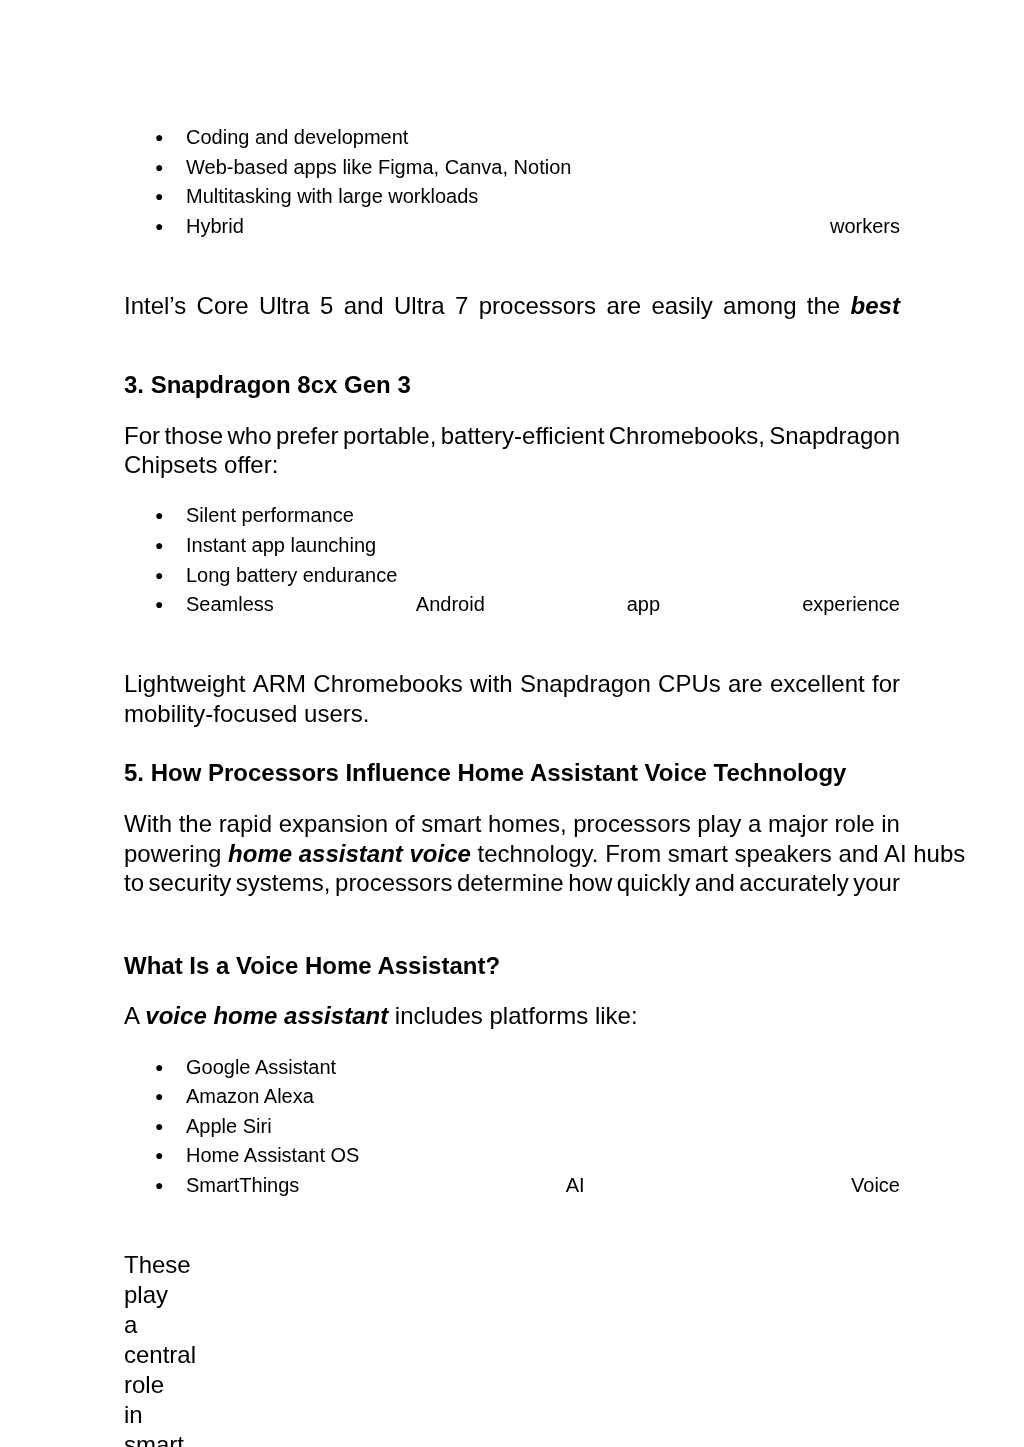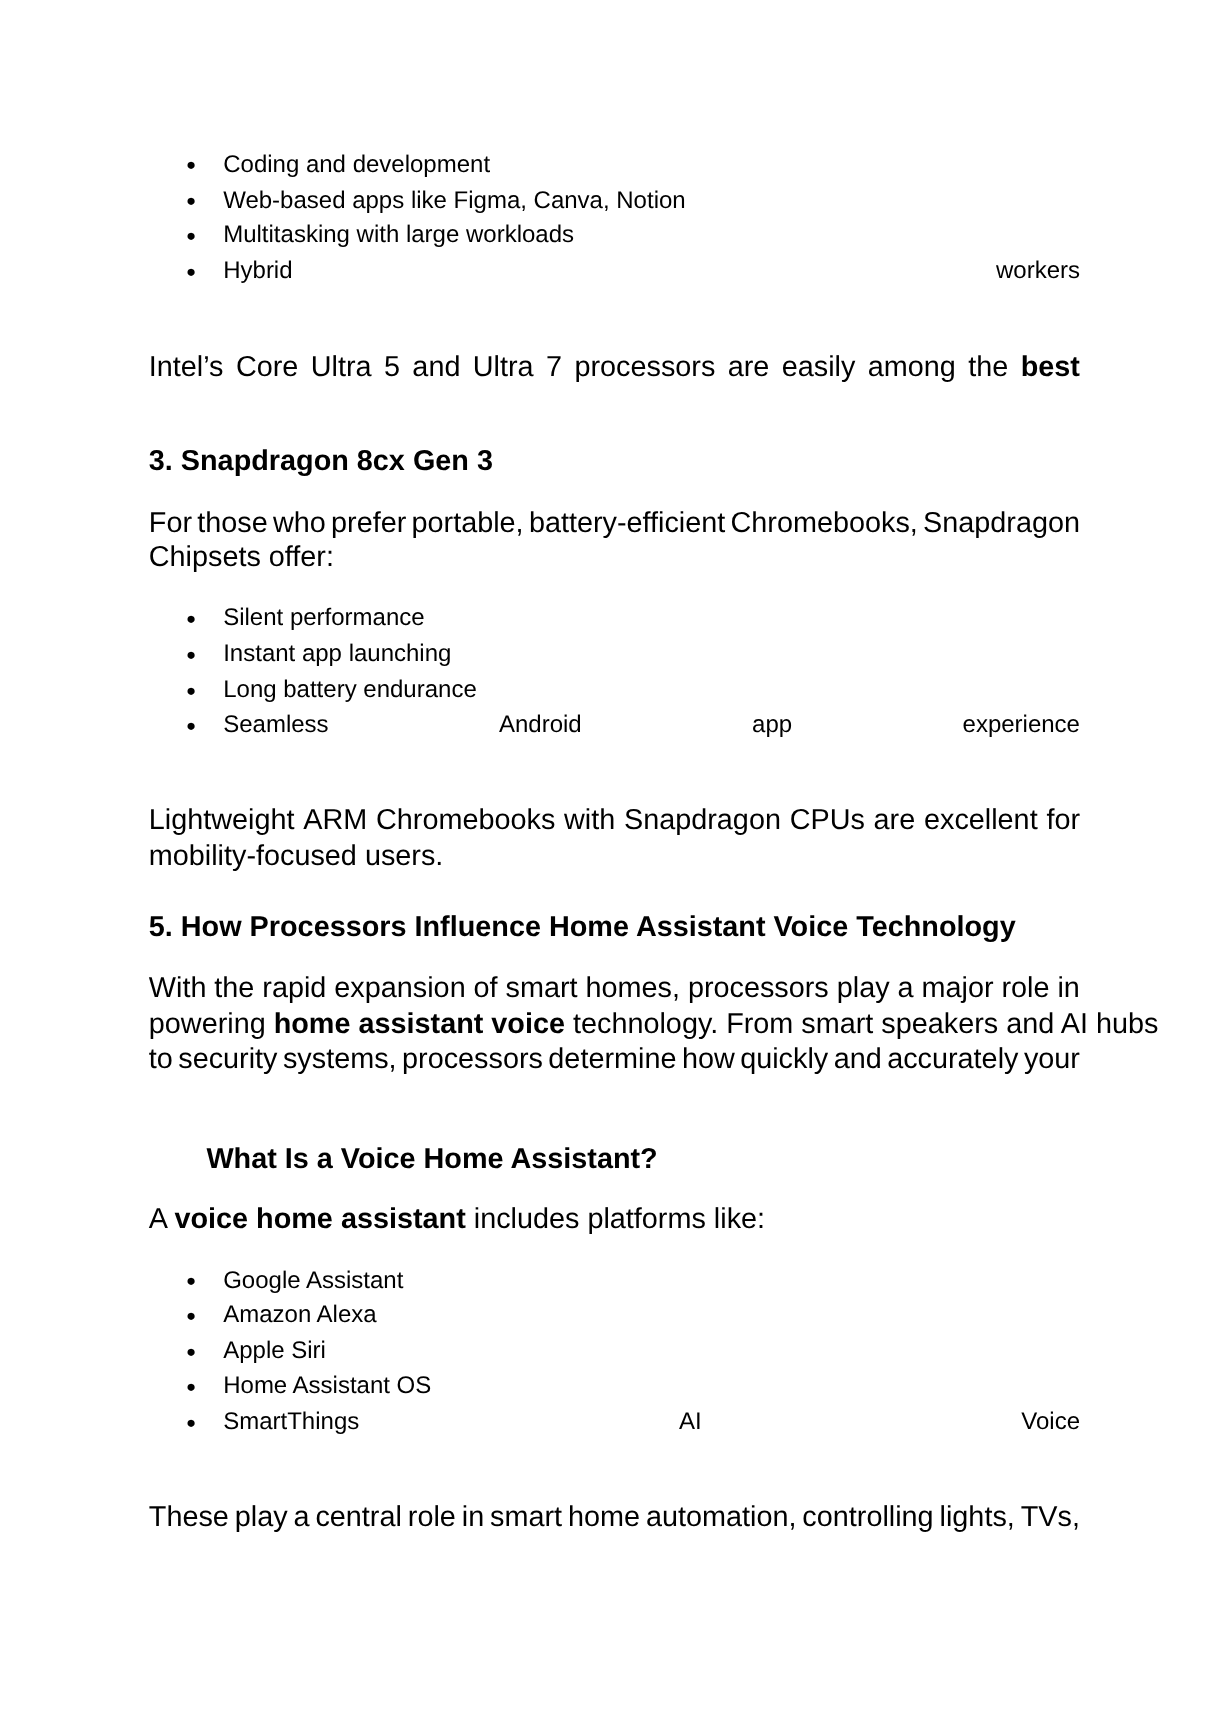--- a/index.html
+++ b/index.html
@@ -52,21 +52,21 @@
       width: 20px;
       font-size: 14px;
       line-height: 30px;
     }
     .bullet-text {
       position: absolute;
       left: 31px;
       right: 0;
       top: 0;
     }
-    .bold { font-weight: bold; }
+    .bold { font-weight: bold; font-style: italic; }
     .heading {
       font-weight: bold;
     }
   </style>
 </head>
 <body>
 
 <div class="page">
 
   <div class="bullet-line" style="top:122px;">
@@ -179,21 +179,21 @@
       <span>systems,</span>
       <span>processors</span>
       <span>determine</span>
       <span>how</span>
       <span>quickly</span>
       <span>and</span>
       <span>accurately</span>
       <span>your</span>
     </div>
 
-  <div class="line heading" style="top:951px;margin-left:48px;">What Is a Voice Home Assistant?</div>
+  <div class="line heading" style="top:951px;">What Is a Voice Home Assistant?</div>
 
   <div class="line" style="top:1001px;">
     <span style="white-space:pre;"><span>A </span><span class="bold">voice home assistant</span><span> includes platforms like:</span></span>
   </div>
 
   <div class="bullet-line" style="top:1052px;">
     <span class="bullet-dot">●</span>
     <span class="bullet-text">Google Assistant</span>
   </div>
   <div class="bullet-line" style="top:1081px;">
@@ -210,21 +210,21 @@
   </div>
   <div class="bullet-line" style="top:1170px;">
     <span class="bullet-dot">●</span>
     <span class="bullet-text justify">
       <span>SmartThings</span>
       <span>AI</span>
       <span>Voice</span>
     </span>
   </div>
 
-  <div class="line justify" style="top:1250px;" id="s5-close-l1">
+  <div class="line justify" style="top:1250px;flex-direction:column;" id="s5-close-l1">
       <span>These</span>
       <span>play</span>
       <span>a</span>
       <span>central</span>
       <span>role</span>
       <span>in</span>
       <span>smart</span>
       <span>home</span>
       <span>automation,</span>
       <span>controlling</span>

